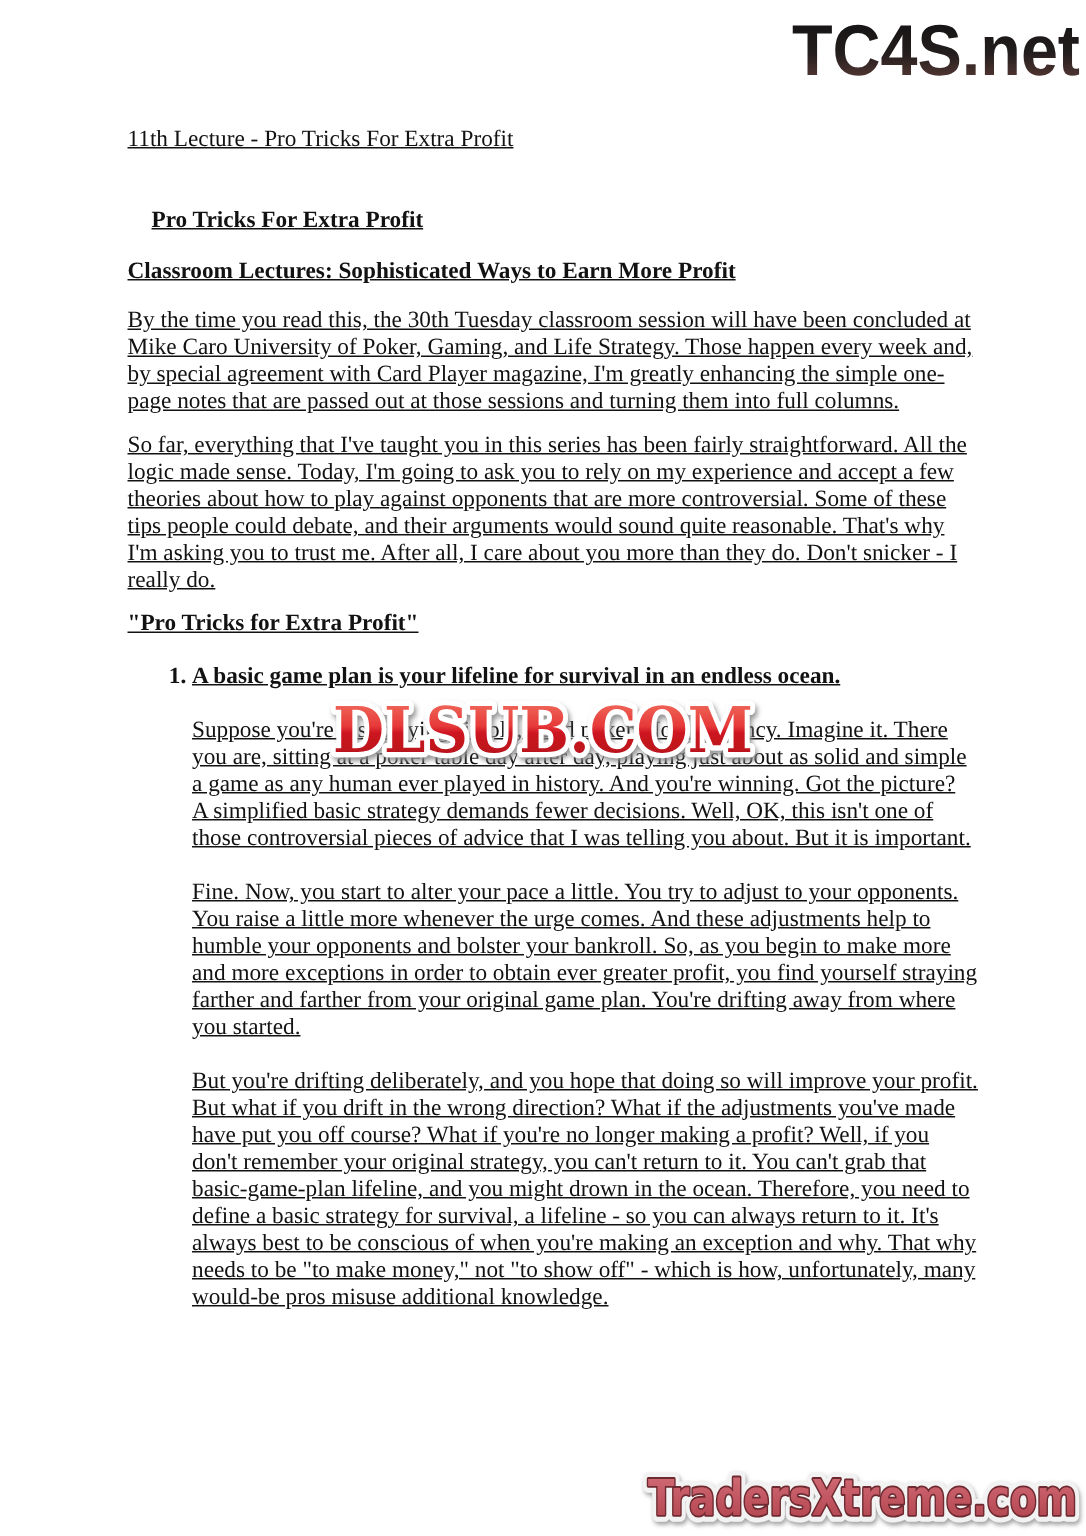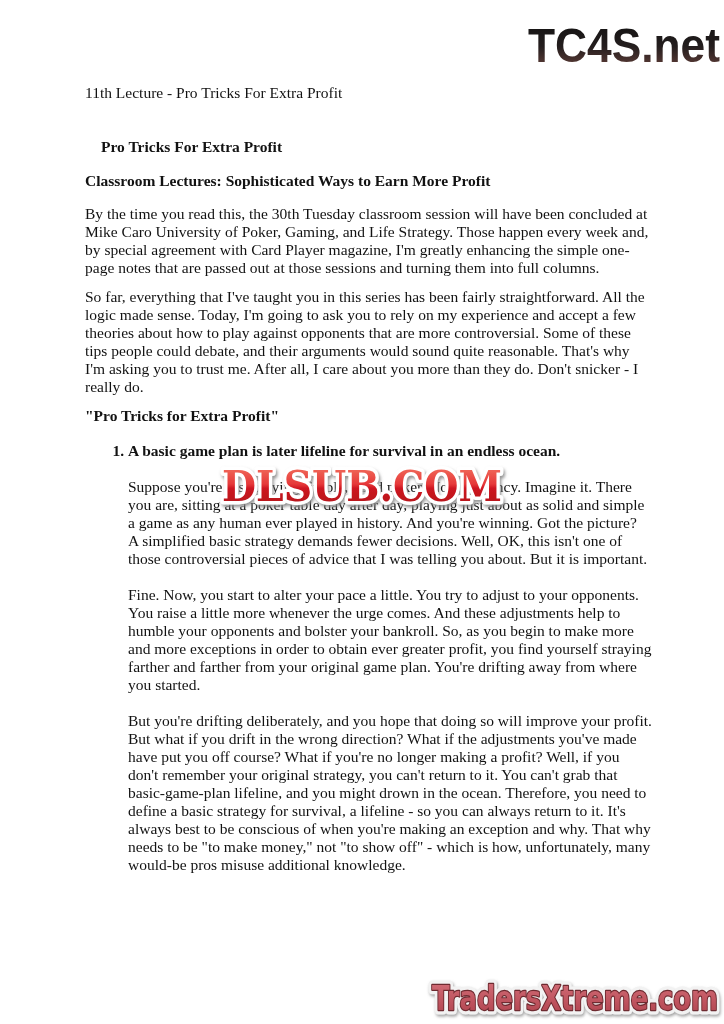--- a/index.html
+++ b/index.html
@@ -10,31 +10,32 @@
     background:#ffffff;
     overflow:hidden;
     font-family:"Liberation Serif", serif;
     font-size:15.5px;
     line-height:18px;
     color:#121212;
   }
   
   .top-logo{
     position:absolute;
-    top:16px;
+    top:4px;
     right:2px;
     width:200px;
     height:58px;
   }
   
   .doc{
     position:absolute;
     left:85px;
     top:84px;
     width:567px;
+    text-decoration:underline;
   }
   .doc p{margin:16px;}
   .header-line{margin:0 0 36px 0 !important;}
   .title{font-weight:bold;}
   .subtitle{font-style:italic; margin:0 0 14px 0 !important;}
   .section-heading{font-weight:bold; margin:0 0 15px 0 !important;}
   .body-para{margin:0 0 11px 0 !important;}
   .body-para.last{margin:0 0 15px 0 !important;}
   .quoted-heading{font-weight:bold; margin:0 0 17px 0 !important;}
   ol.tips-list{
@@ -90,21 +91,21 @@
 
     <p class="section-heading">Classroom Lectures: Sophisticated Ways to Earn More Profit</p>
 
     <p class="body-para">By the time you read this, the 30th Tuesday classroom session will have been concluded at Mike Caro University of Poker, Gaming, and Life Strategy. Those happen every week and, by special agreement with Card Player magazine, I'm greatly enhancing the simple one-page notes that are passed out at those sessions and turning them into full columns.</p>
     <p class="body-para">So far, everything that I've taught you in this series has been fairly straightforward. All the logic made sense. Today, I'm going to ask you to rely on my experience and accept a few theories about how to play against opponents that are more controversial. Some of these tips people could debate, and their arguments would sound quite reasonable. That's why I'm asking you to trust me. After all, I care about you more than they do. Don't snicker - I really do.</p>
 
     <p class="quoted-heading">"Pro Tricks for Extra Profit"</p>
 
     <ol class="tips-list">
       <li>
-        <span class="item-heading">A basic game plan is later lifeline for survival in an endless ocean.</span>
+        <span class="item-heading">A basic game plan is your lifeline for survival in an endless ocean.</span>
         <p class="li-p">Suppose you're just playing simple, good poker. Nothing fancy. Imagine it. There you are, sitting at a poker table day after day, playing just about as solid and simple a game as any human ever played in history. And you're winning. Got the picture?</p>
         <p class="li-p first">A simplified basic strategy demands fewer decisions. Well, OK, this isn't one of those controversial pieces of advice that I was telling you about. But it is important.</p>
         <p class="li-p">Fine. Now, you start to alter your pace a little. You try to adjust to your opponents. You raise a little more whenever the urge comes. And these adjustments help to humble your opponents and bolster your bankroll. So, as you begin to make more and more exceptions in order to obtain ever greater profit, you find yourself straying farther and farther from your original game plan. You're drifting away from where you started.</p>
         <p class="li-p">But you're drifting deliberately, and you hope that doing so will improve your profit. But what if you drift in the wrong direction? What if the adjustments you've made have put you off course? What if you're no longer making a profit? Well, if you don't remember your original strategy, you can't return to it. You can't grab that basic-game-plan lifeline, and you might drown in the ocean. Therefore, you need to define a basic strategy for survival, a lifeline - so you can always return to it. It's always best to be conscious of when you're making an exception and why. That why needs to be "to make money," not "to show off" - which is how, unfortunately, many would-be pros misuse additional knowledge.</p>
       </li>
     </ol>
   </div>
 
   <div class="watermark">
     <svg width="300" height="58" viewBox="0 0 300 58">

